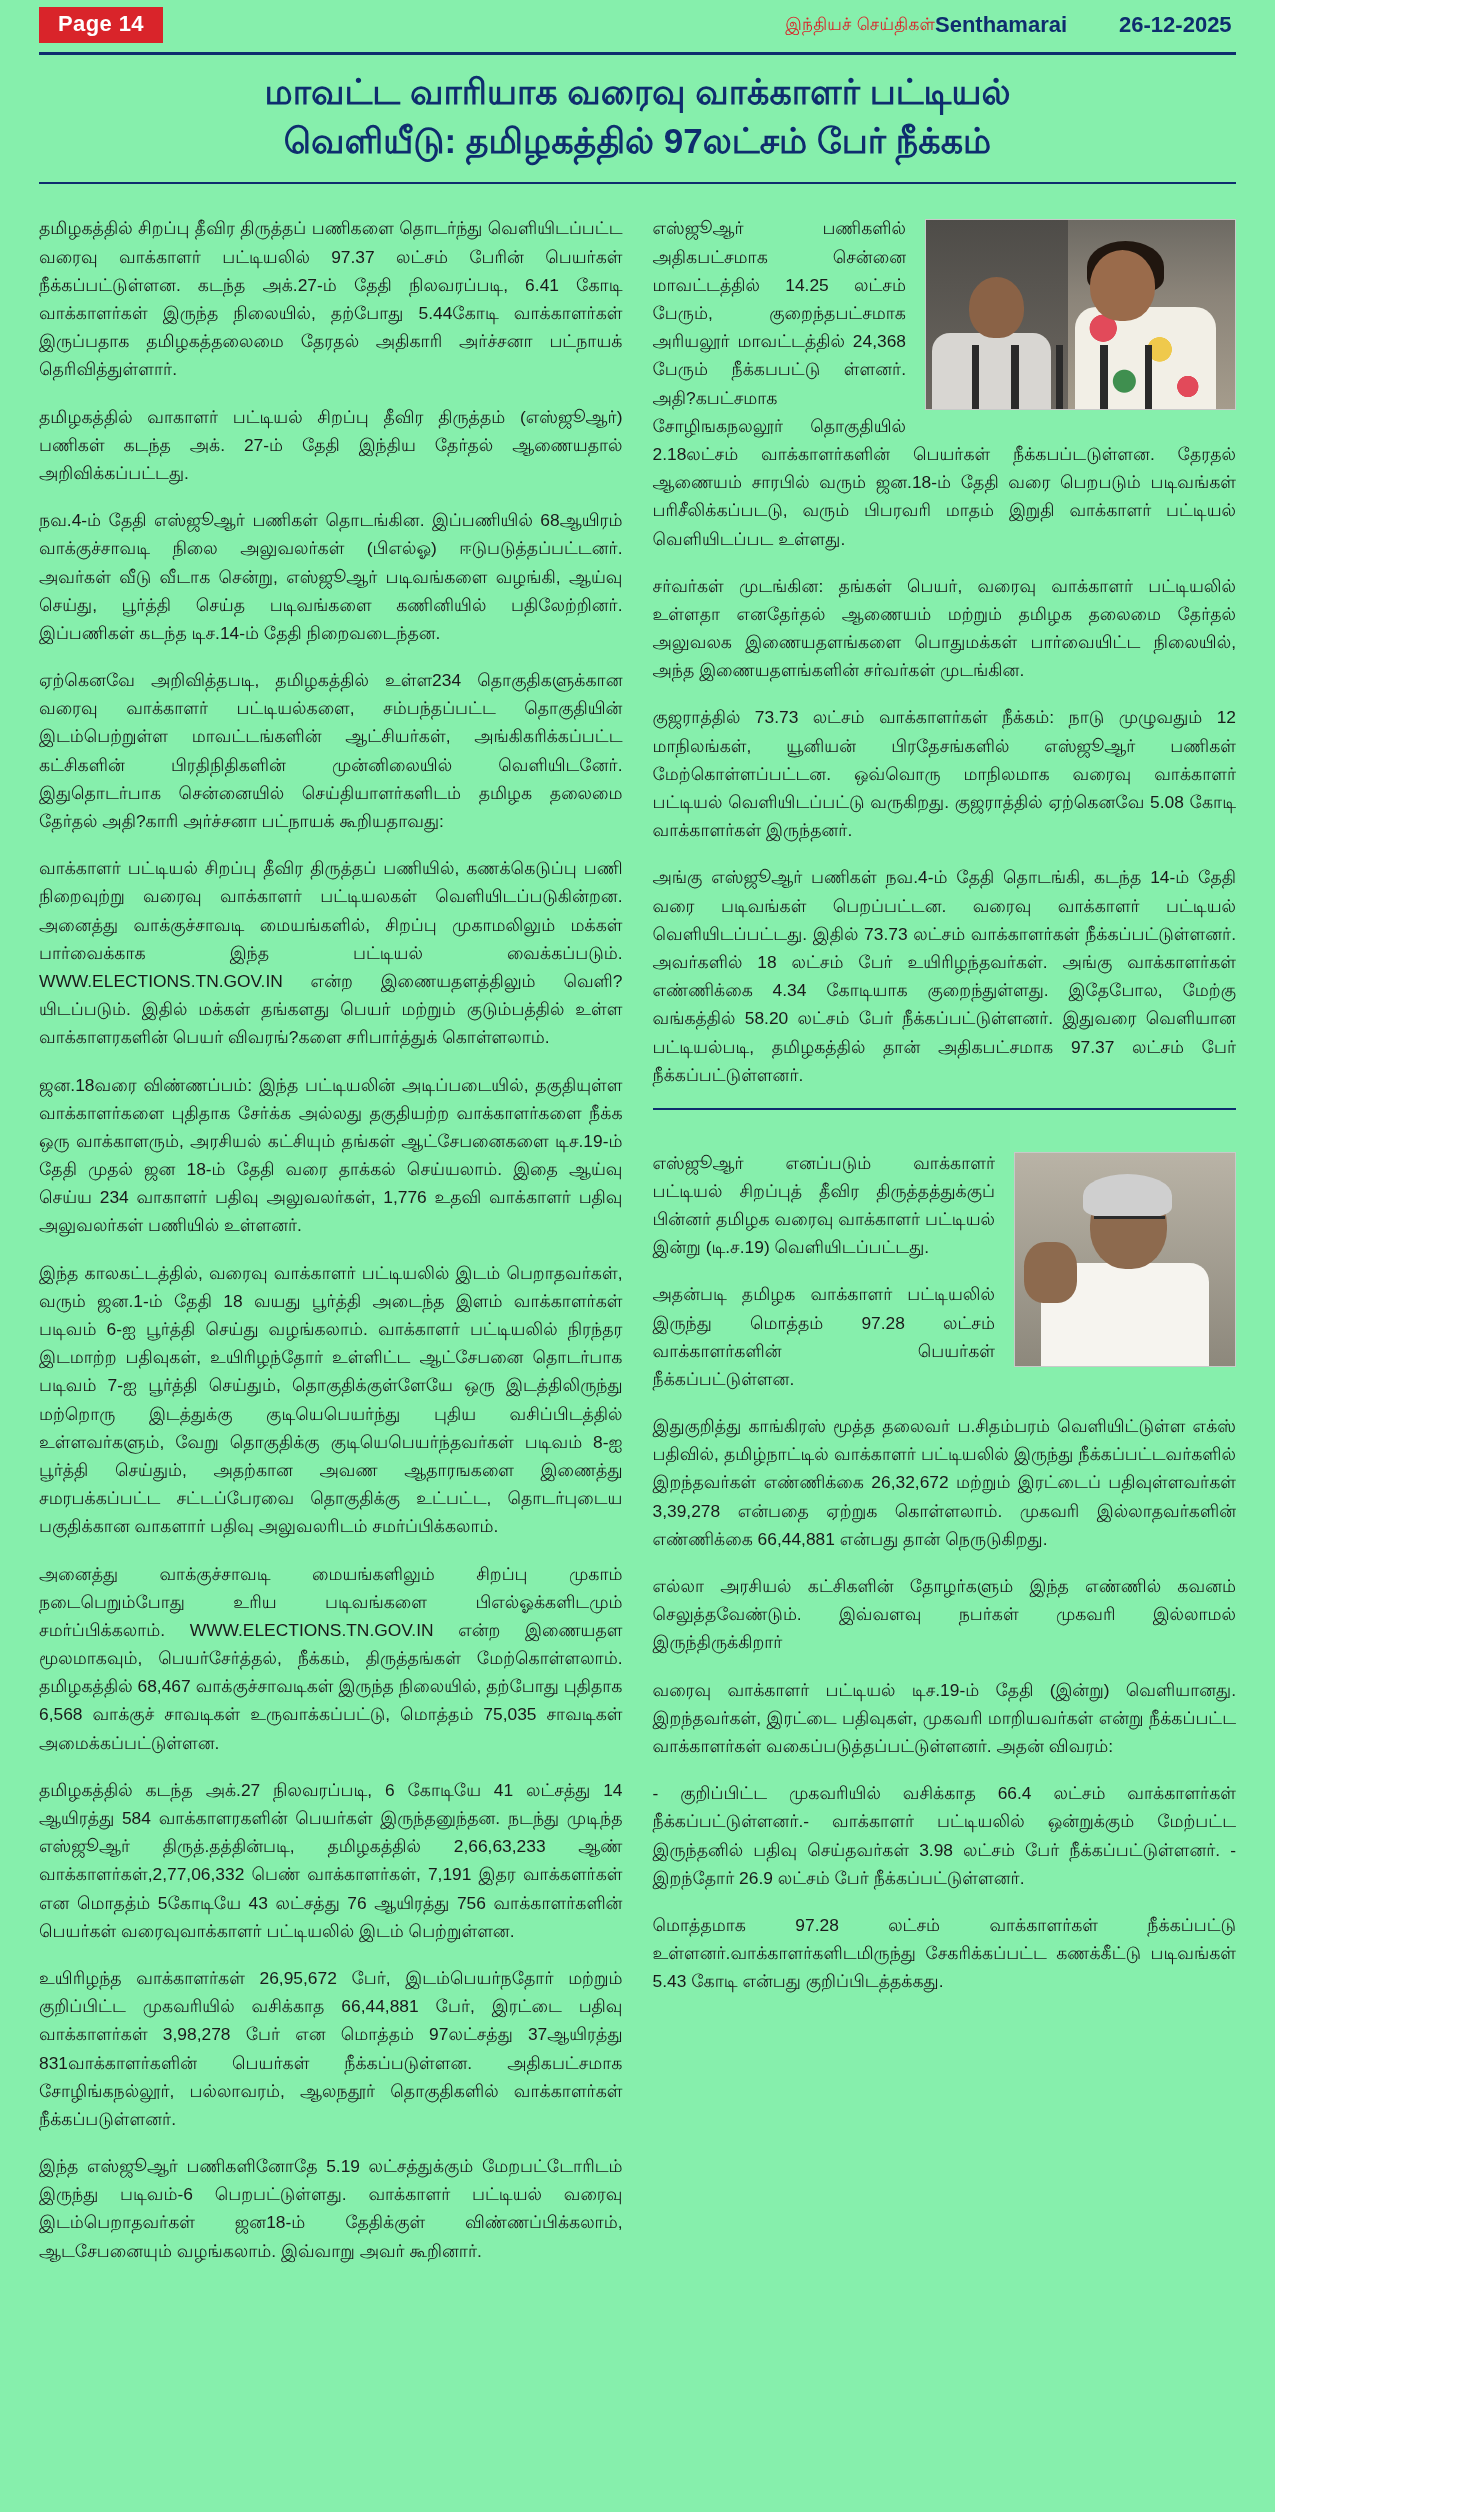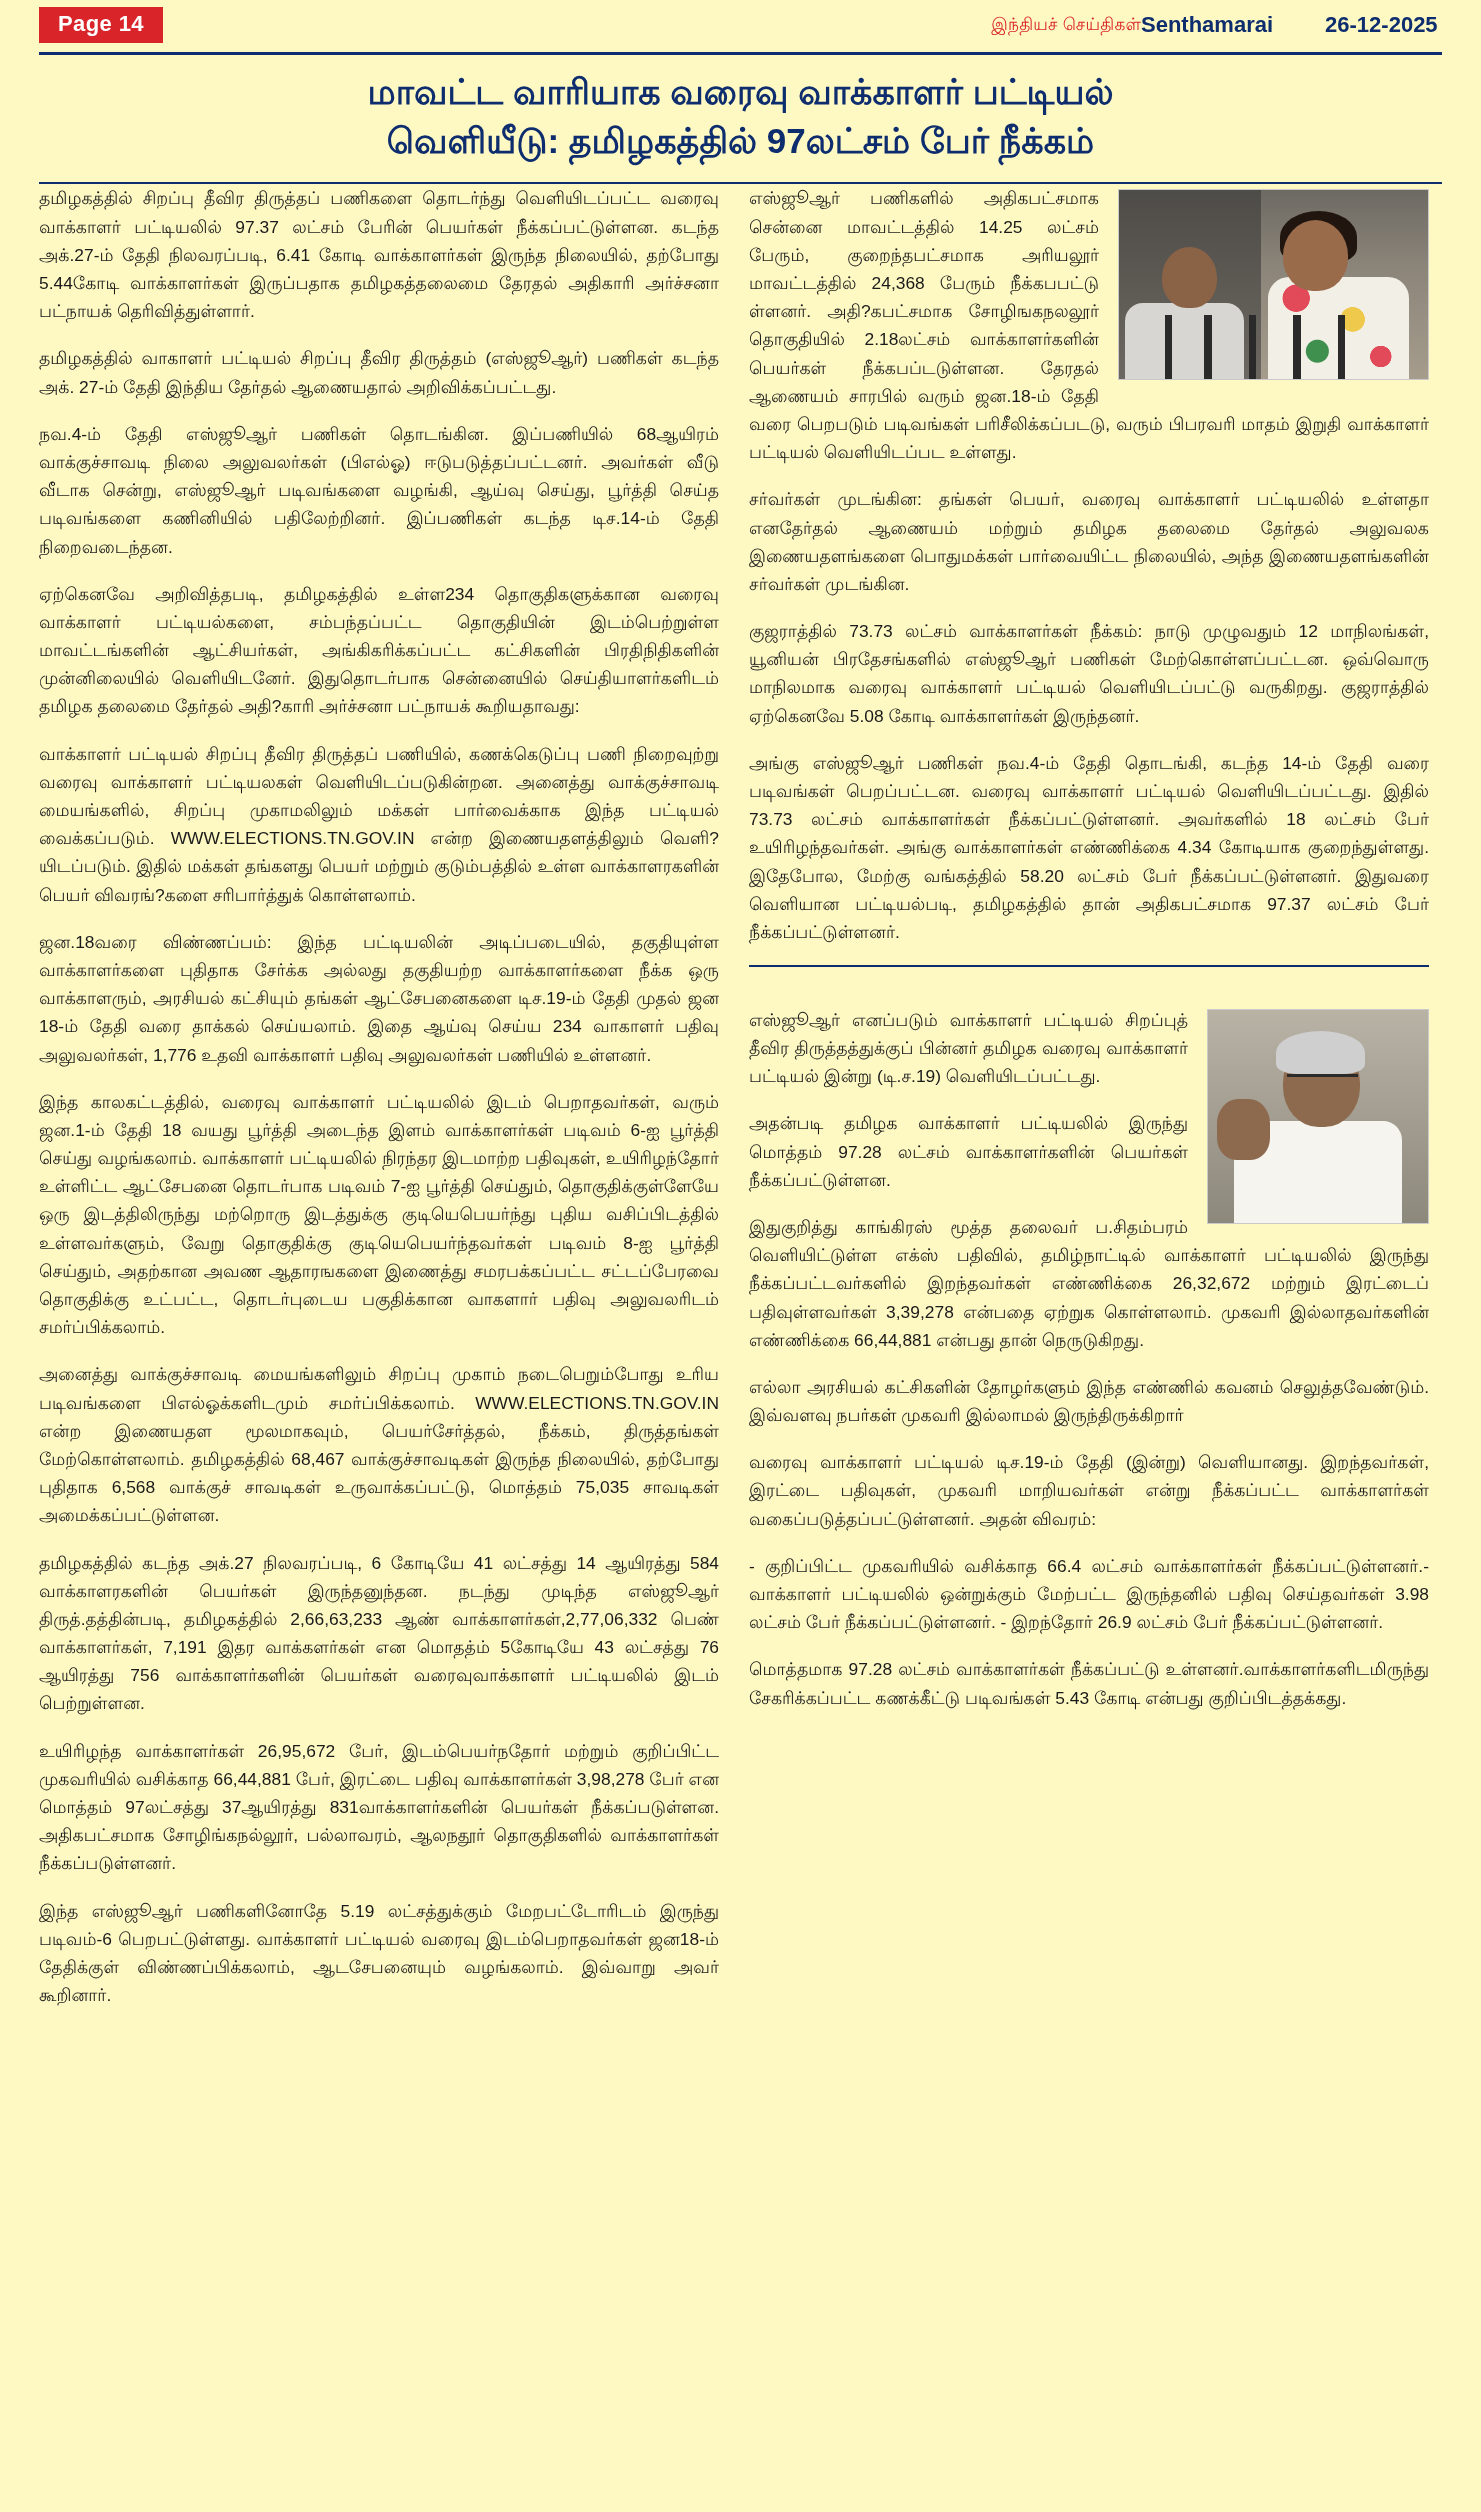--- a/index.html
+++ b/index.html
@@ -6,24 +6,24 @@
   html, body { margin: 0; padding: 0; }
   body {
     width: 1481px;
     min-height: 2512px;
     background: #ffffff;
     font-family: "Liberation Sans", sans-serif;
     color: #111111;
   }
   .page {
     position: relative;
-    width: 1481px;
+    width: 1275px;
     min-height: 2512px;
     padding: 0 39px 25px 39px;
-    background: #fef9c3;
+    background: #86efac;
   }
 
   
   .masthead {
     display: flex;
     align-items: center;
     justify-content: space-between;
     padding: 7.4px 0 9px 0;
     border-bottom: 3px solid #0e2d6e;
     margin-bottom: 0;
@@ -71,20 +71,21 @@
 
   
   .columns {
     display: flex;
     gap: 30px;
     align-items: flex-start;
   }
   .col {
     width: 680px;
     position: relative;
+    margin-top: 30px;
   }
   .col p {
     margin: 0 0 19px 0;
     font-size: 17.4px;
     line-height: 1.62;
     text-align: justify;
     text-justify: inter-word;
     color: #1a1a1a;
   }
 

